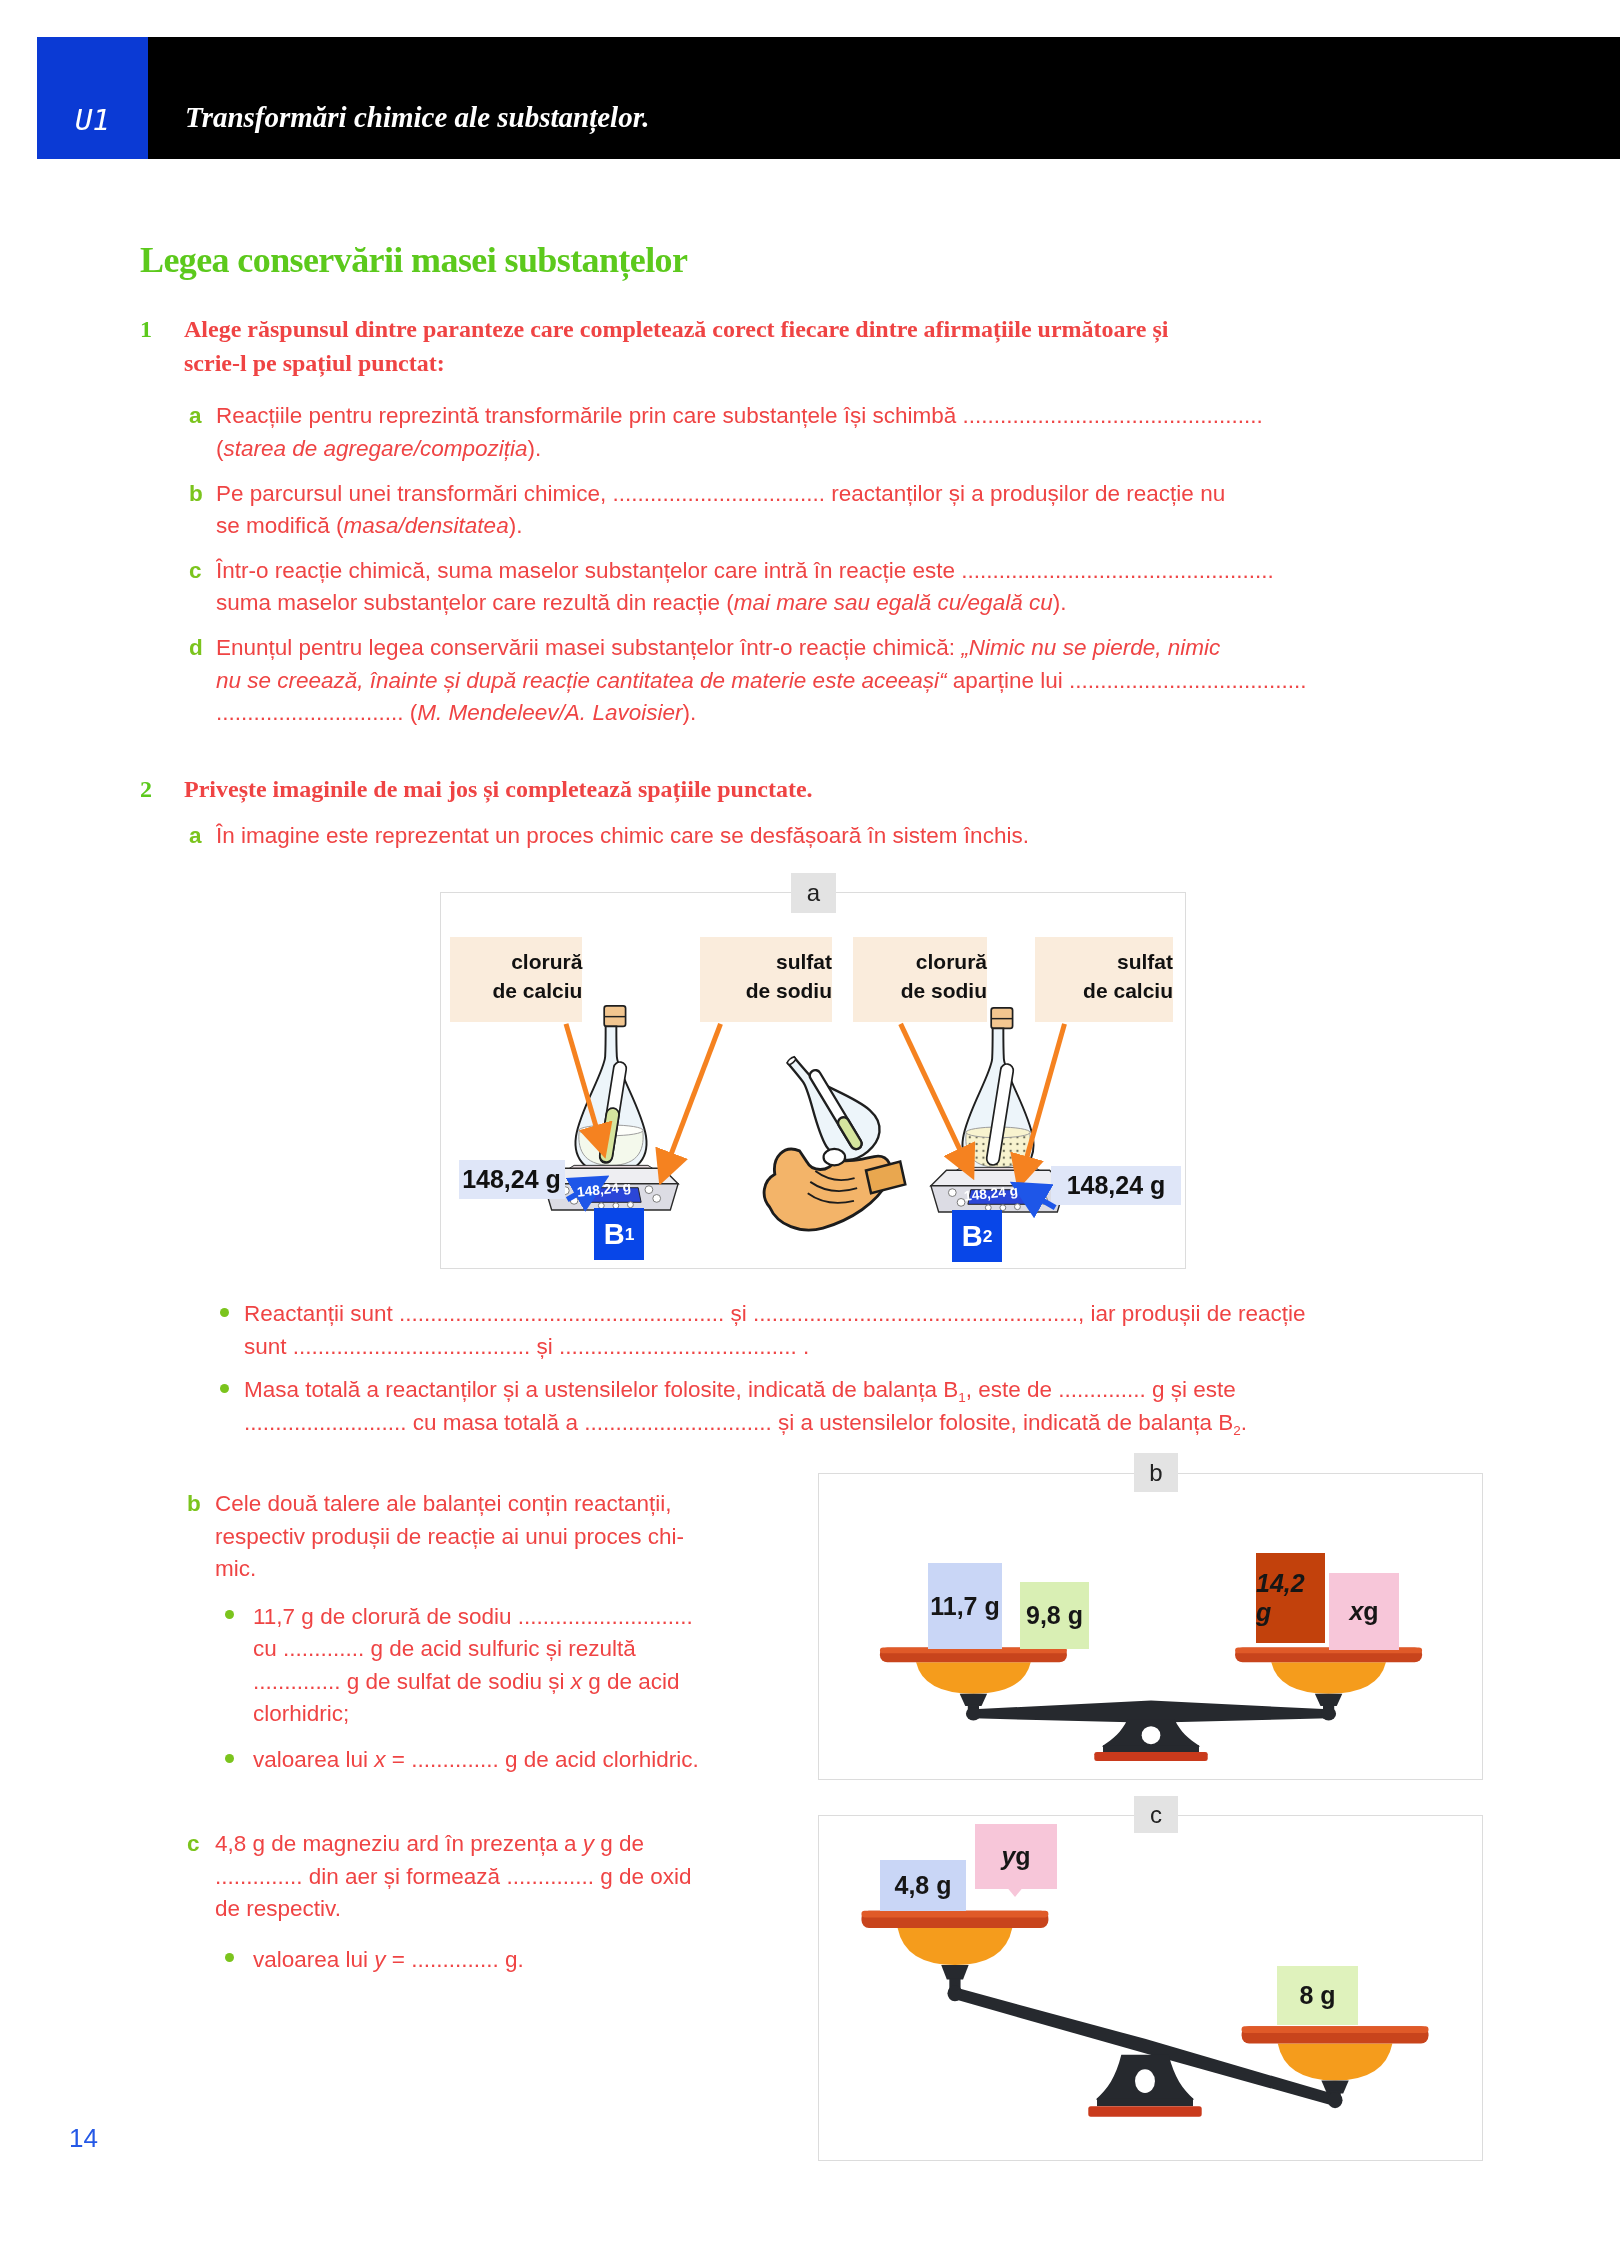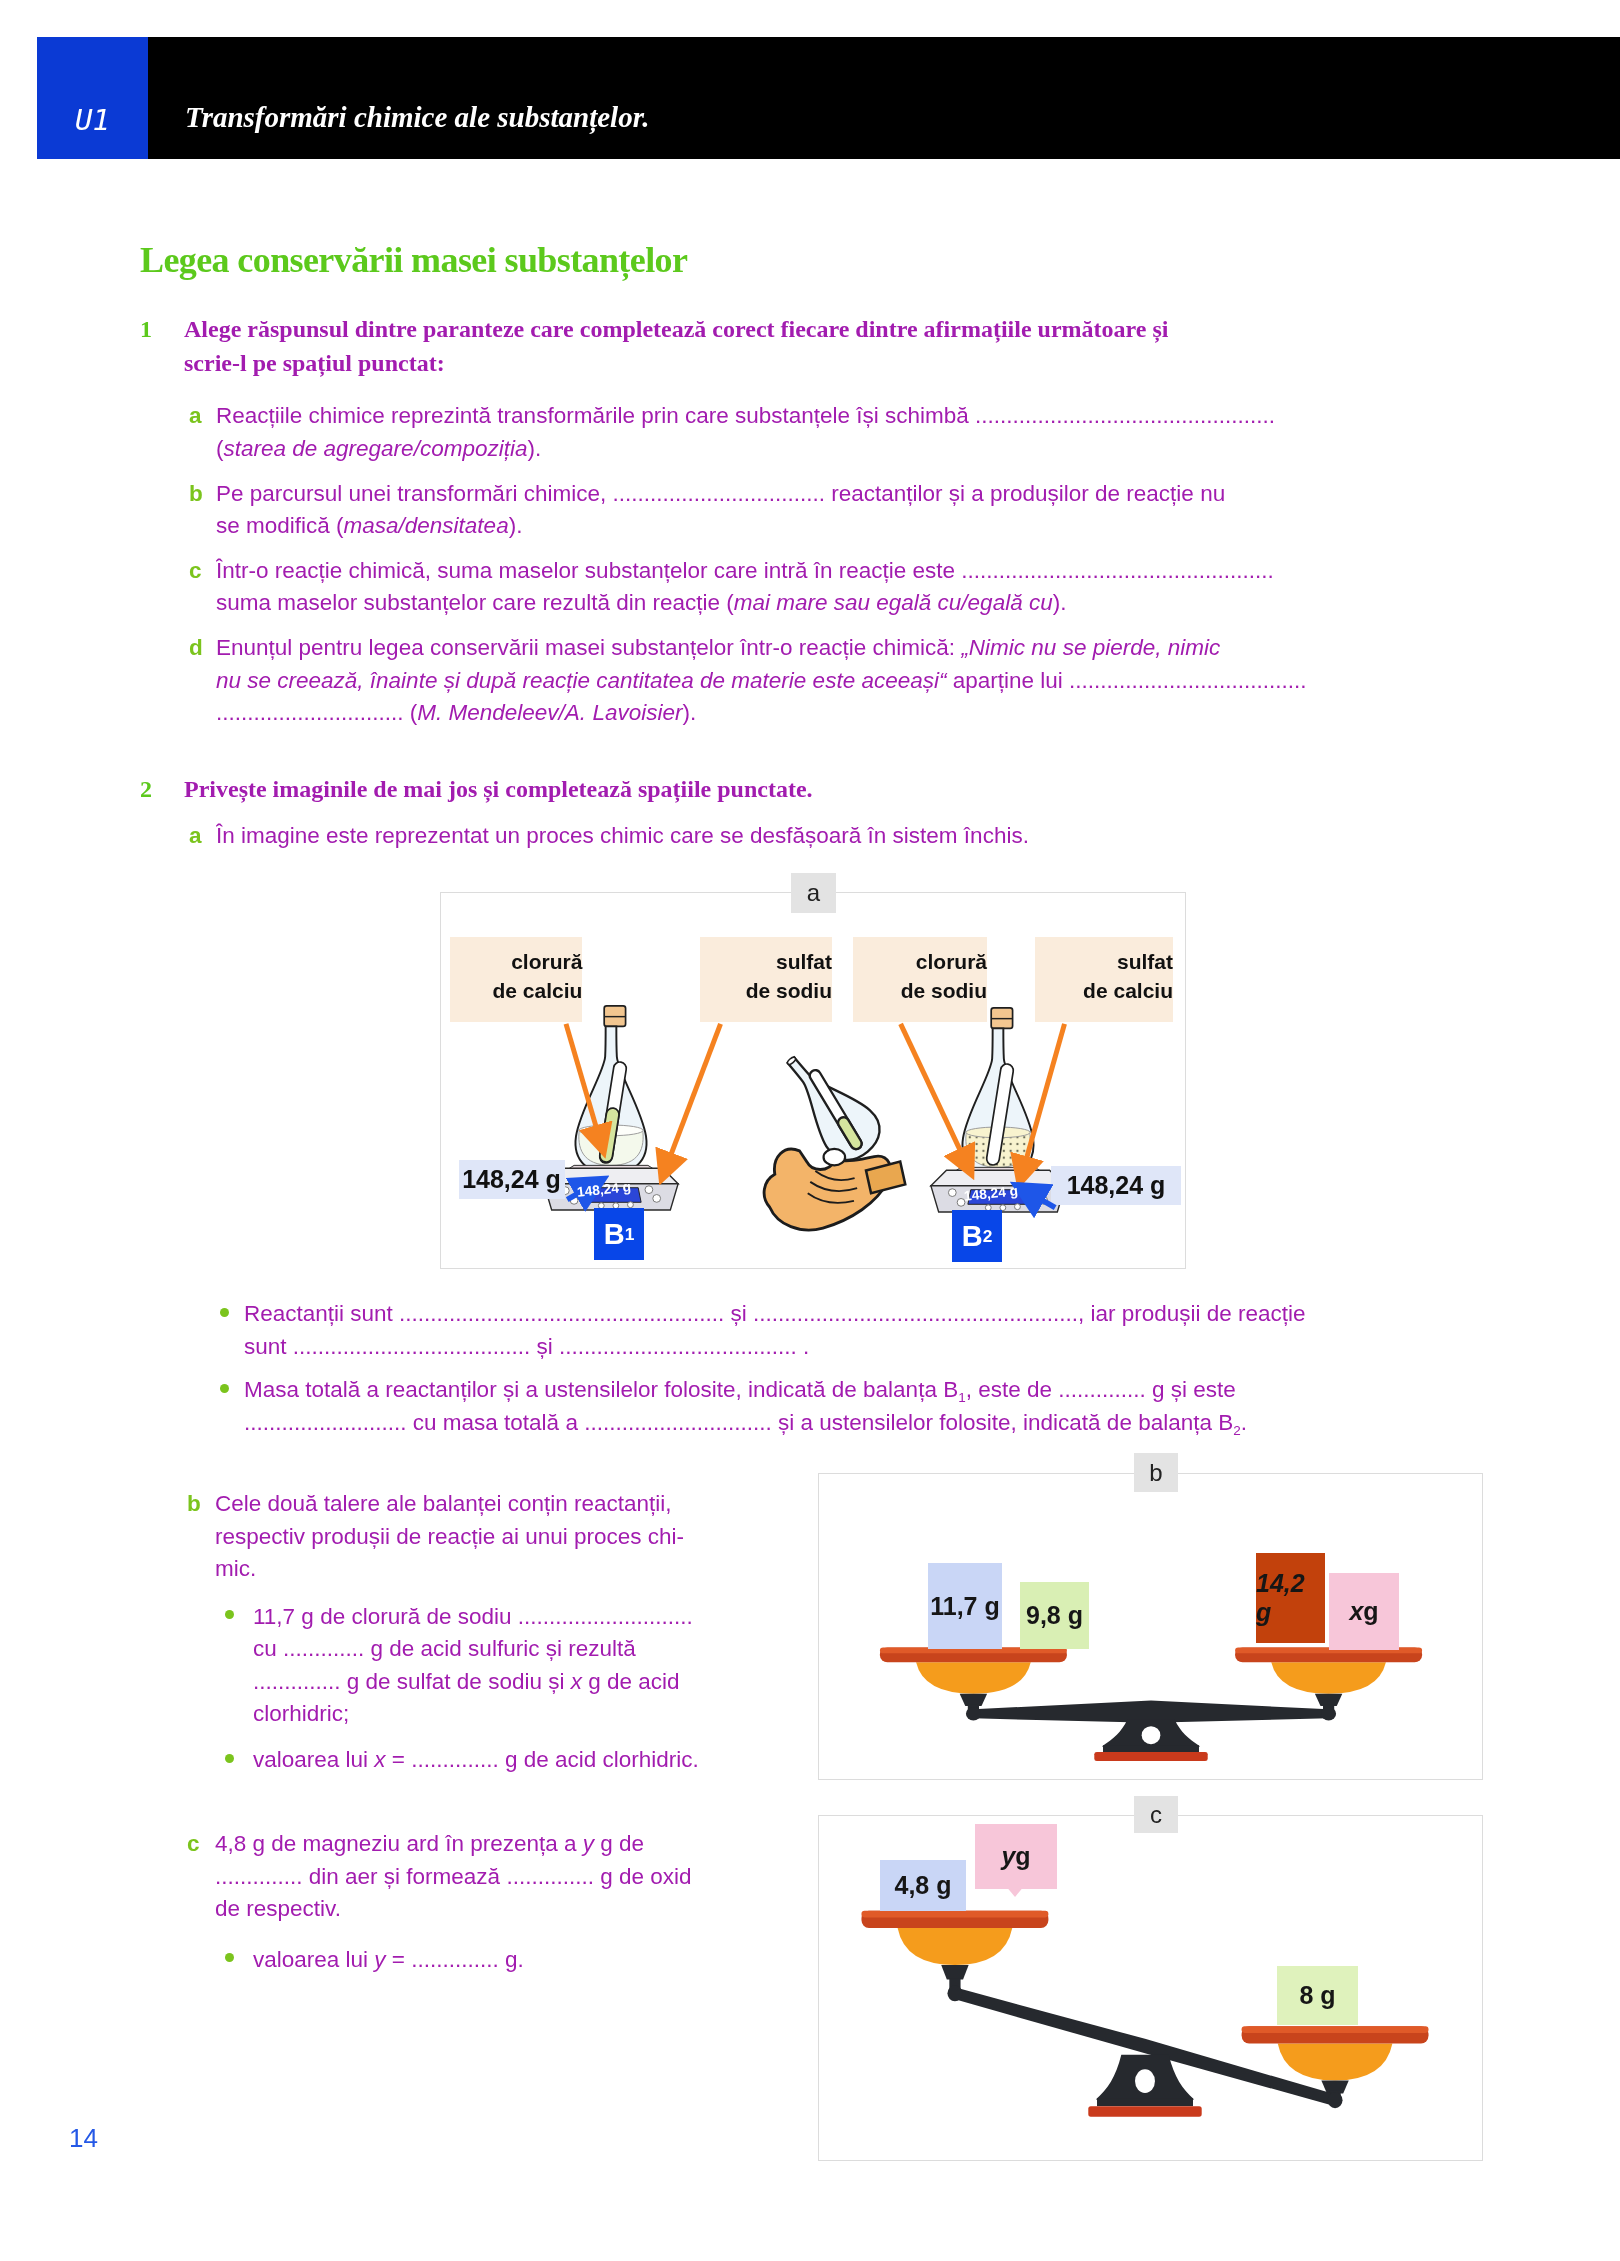--- a/index.html
+++ b/index.html
@@ -9,21 +9,21 @@
   .hdr{position:absolute;left:37px;top:37px;width:1583px;height:122px;background:#000000;font-style:italic;}
   .unitbox{position:absolute;left:0;top:0;width:111px;height:122px;background:#0B3AD4;color:#fff;
            font-family:"DejaVu Sans Mono",monospace;font-size:29px;
            display:flex;align-items:flex-end;justify-content:center;padding-bottom:22.5px;box-sizing:border-box;}
   .hdrtitle{position:absolute;left:148px;top:0;height:122px;display:flex;align-items:flex-end;
             padding-bottom:25px;box-sizing:border-box;color:#fff;
             font-family:"Liberation Serif",serif;font-weight:700;font-size:29px;white-space:nowrap;}
   
   .maintitle{position:absolute;left:140px;top:239px;font-weight:700;font-size:36px;letter-spacing:-0.6px;color:#5CC91C;white-space:nowrap;}
   
-  .ln{position:absolute;white-space:nowrap;font-size:22.5px;line-height:1.2;color:#a21caf;overflow:hidden;}
+  .ln{position:absolute;white-space:nowrap;font-size:22.5px;line-height:1.2;color:#ef4444;overflow:hidden;}
   .serifb{font-family:"Liberation Serif",serif;font-weight:700;font-size:24px;}
   .gnum{color:#5CC91C;}
   .glt{color:#7BC41D;font-weight:700;}
   .it{font-style:italic;}
   .sub{font-size:0.6em;vertical-align:-0.35em;}
   .wmain{max-width:1266px;}
   .wbul{max-width:1238px;}
   .wcol{max-width:564px;}
   .dot{position:absolute;width:9.4px;height:9.4px;border-radius:50%;background:#7BC41D;}
   
@@ -58,21 +58,21 @@
     <div class="hdrtitle">Transformări chimice ale substanțelor.</div>
   </div>
 
   <h1 class="maintitle" style="margin:0;font-family:Liberation Serif, serif;">Legea conservării masei substanțelor</h1>
 
   <div class="ln serifb gnum" style="left:140px;top:315px;">1</div>
   <div class="ln serifb wmain" style="left:184px;top:315px;">Alege răspunsul dintre paranteze care completează corect fiecare dintre afirmațiile următoare și</div>
   <div class="ln serifb wmain" style="left:184px;top:349px;">scrie-l pe spațiul punctat:</div>
 
   <div class="ln glt" style="left:189px;top:402px;">a</div>
-  <div class="ln wmain" style="left:216px;top:402px;"><span>Reacțiile chimice reprezintă transformările prin care substanțele își schimbă </span><span>................................................</span></div>
+  <div class="ln wmain" style="left:216px;top:402px;"><span>Reacțiile pentru reprezintă transformările prin care substanțele își schimbă </span><span>................................................</span></div>
   <div class="ln wmain" style="left:216px;top:435px;"><span>(</span><span class="it">starea de agregare/compoziția</span><span>).</span></div>
 
   <div class="ln glt" style="left:189px;top:480px;">b</div>
   <div class="ln wmain" style="left:216px;top:480px;"><span>Pe parcursul unei transformări chimice, </span><span>..................................</span><span> reactanților și a produșilor de reacție nu</span></div>
   <div class="ln wmain" style="left:216px;top:512px;"><span>se modifică (</span><span class="it">masa/densitatea</span><span>).</span></div>
 
   <div class="ln glt" style="left:189px;top:557px;">c</div>
   <div class="ln wmain" style="left:216px;top:557px;"><span>Într-o reacție chimică, suma maselor substanțelor care intră în reacție este </span><span>..................................................</span></div>
   <div class="ln wmain" style="left:216px;top:589px;"><span>suma maselor substanțelor care rezultă din reacție (</span><span class="it">mai mare sau egală cu/egală cu</span><span>).</span></div>
 

